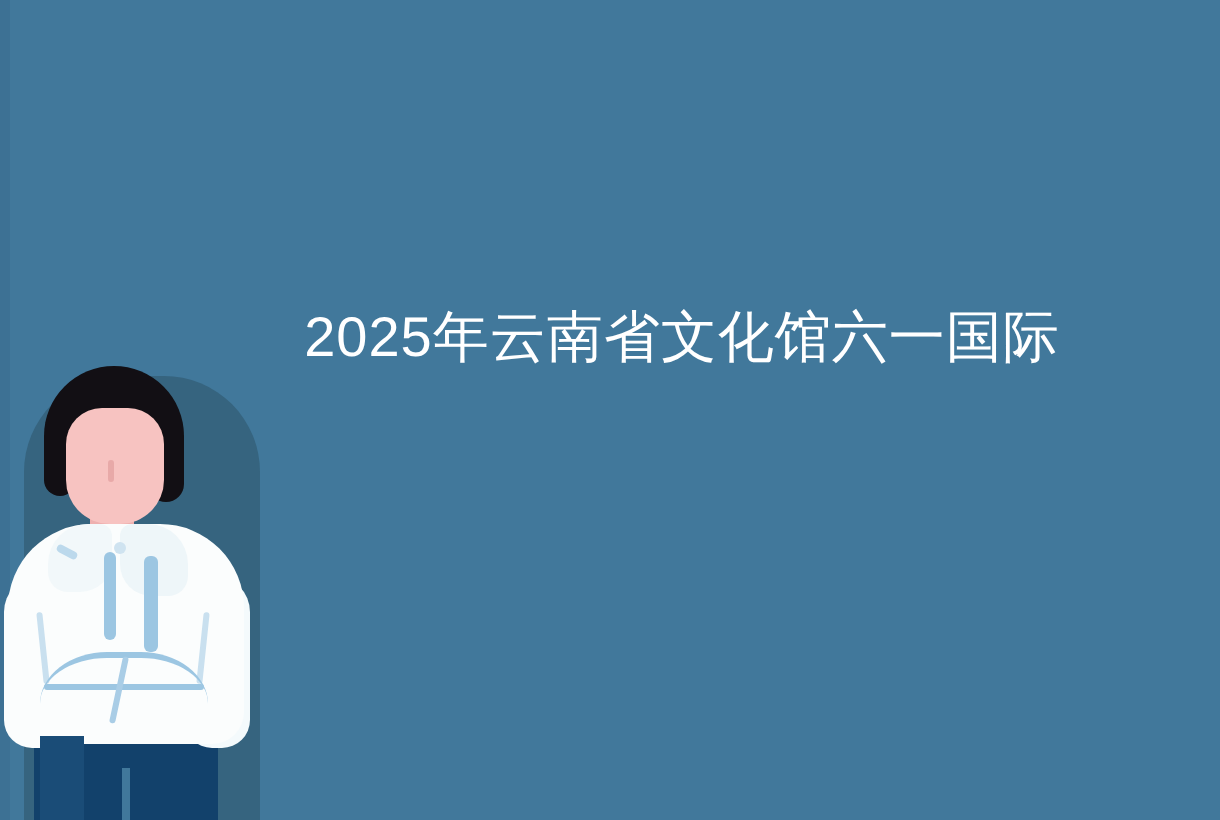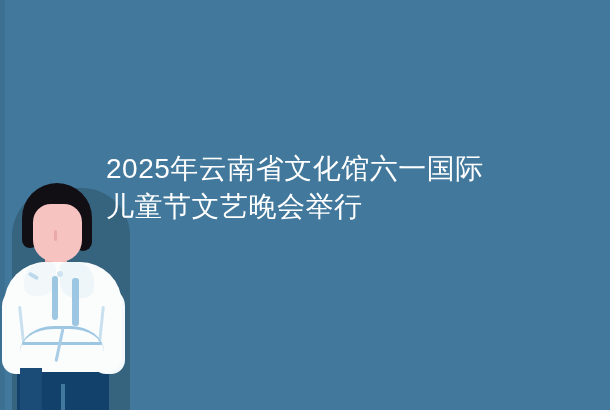--- a/index.html
+++ b/index.html
@@ -8,20 +8,21 @@
     background: #ffffff;
   }
   #stage {
     position: relative;
     width: 610px;
     height: 410px;
     overflow: hidden;
     background: #417architecture;
     background: #41789b;
     font-family: "Liberation Sans", "DejaVu Sans", sans-serif;
+    text-align: center;
   }
   
   #edge-strip {
     position: absolute;
     left: 0;
     top: 0;
     width: 5px;
     height: 410px;
     background: #3d7194;
   }
@@ -345,17 +346,16 @@
     <div class="pocket-line"></div>
     <div class="pocket-tie"></div>
 
     <div class="pants"></div>
     <div class="pants-hl"></div>
     <div class="pants-split"></div>
   </div>
 
   <div id="title-block">
     <div class="title-line">2025年云南省文化馆六一国际</div>
-    <div class="title-line">儿童节文艺晚会举行</div>
   </div>
 
 
 </div>
 
 </body></html>

